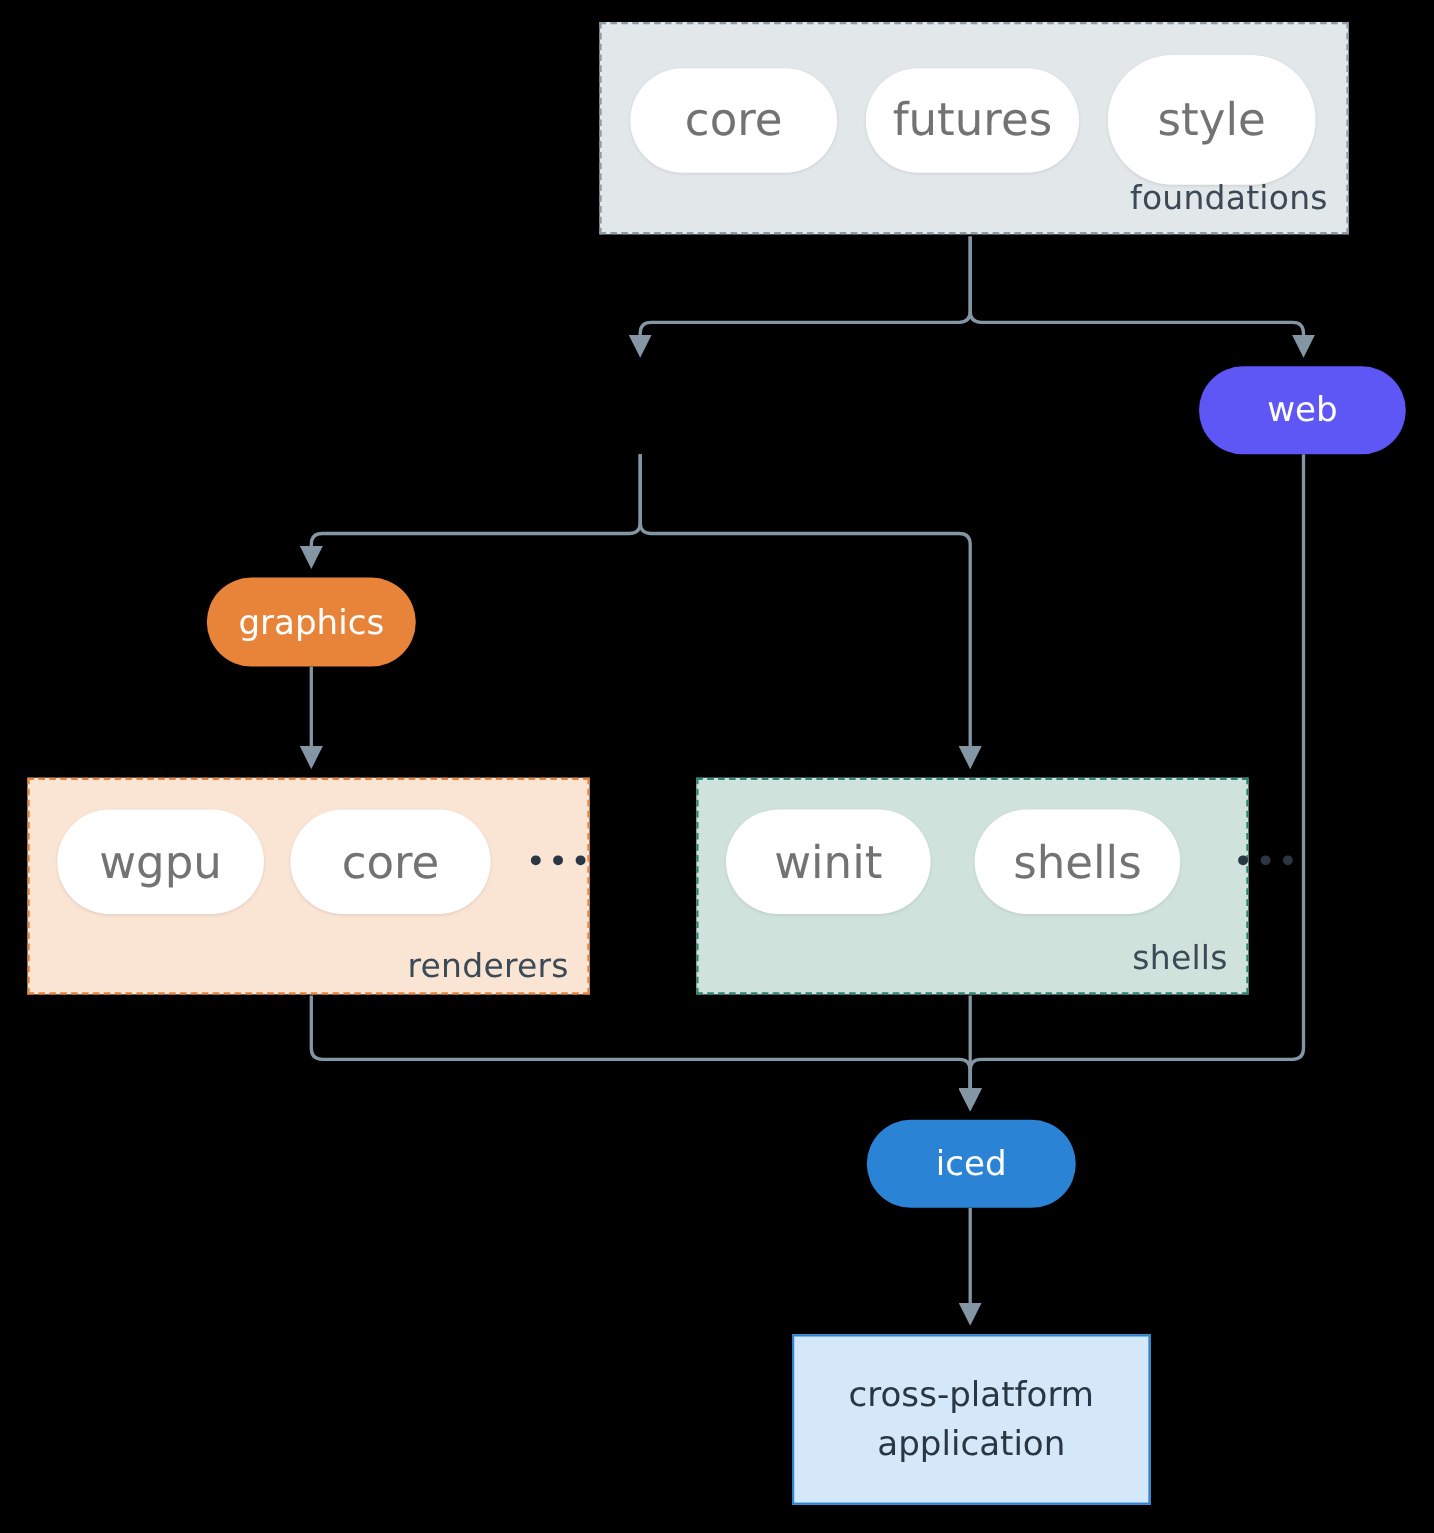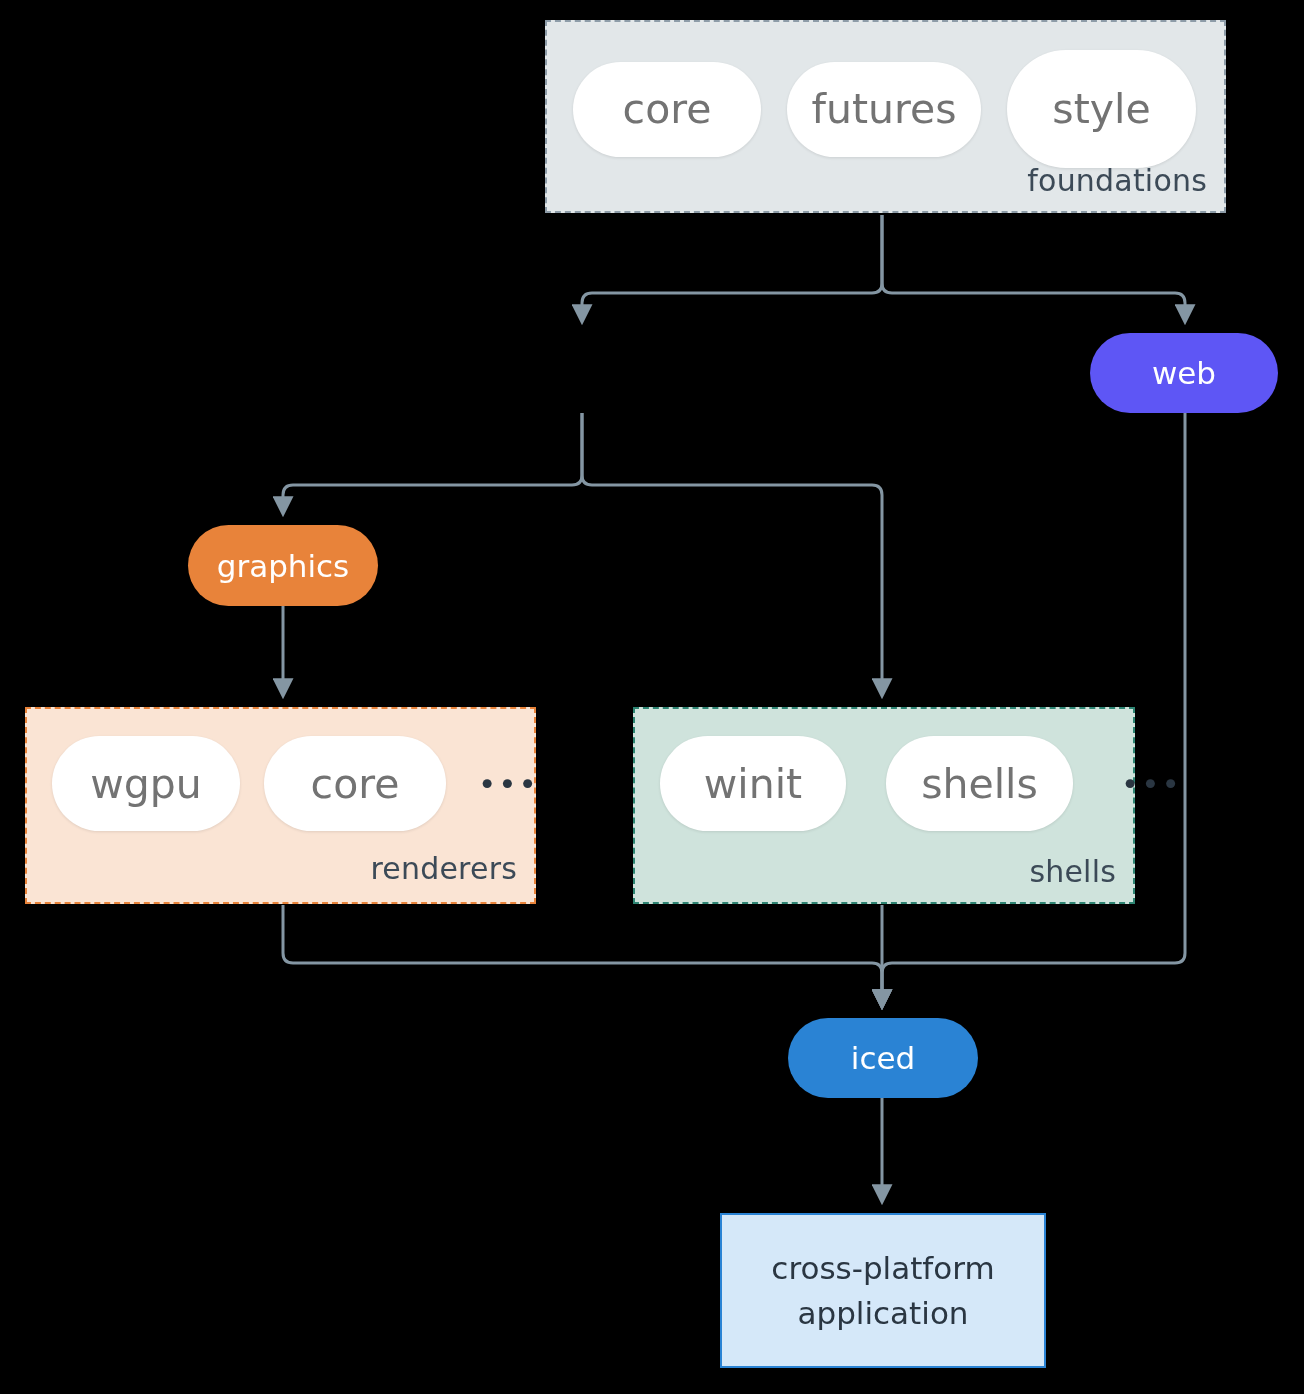--- a/index.html
+++ b/index.html
@@ -157,21 +157,21 @@
   <div class="capsule" id="node-web">web</div>
 
   <div class="capsule" id="node-graphics">graphics</div>
 
   <div class="group" id="grp-renderers">
     <div class="pills" style="left:25px; top:27px; gap:24px;">
       <div class="pill" style="width:188px;height:95px;">wgpu</div>
       <div class="pill" style="width:182px;height:95px;">core</div>
       <div class="ellipsis">•••</div>
     </div>
-    <div class="group-label" style="right:17px; bottom:16px;">renderers</div>
+    <div class="group-label" style="right:17px; bottom:6px;">renderers</div>
   </div>
 
   <div class="group" id="grp-shells">
     <div class="pills" style="left:25px; top:27px; gap:40px;">
       <div class="pill" style="width:186px;height:95px;">winit</div>
       <div class="pill" style="width:187px;height:95px;">shells</div>
       <div class="ellipsis">•••</div>
     </div>
     <div class="group-label" style="right:17px; bottom:13px;text-align:right;">shells</div>
   </div>

